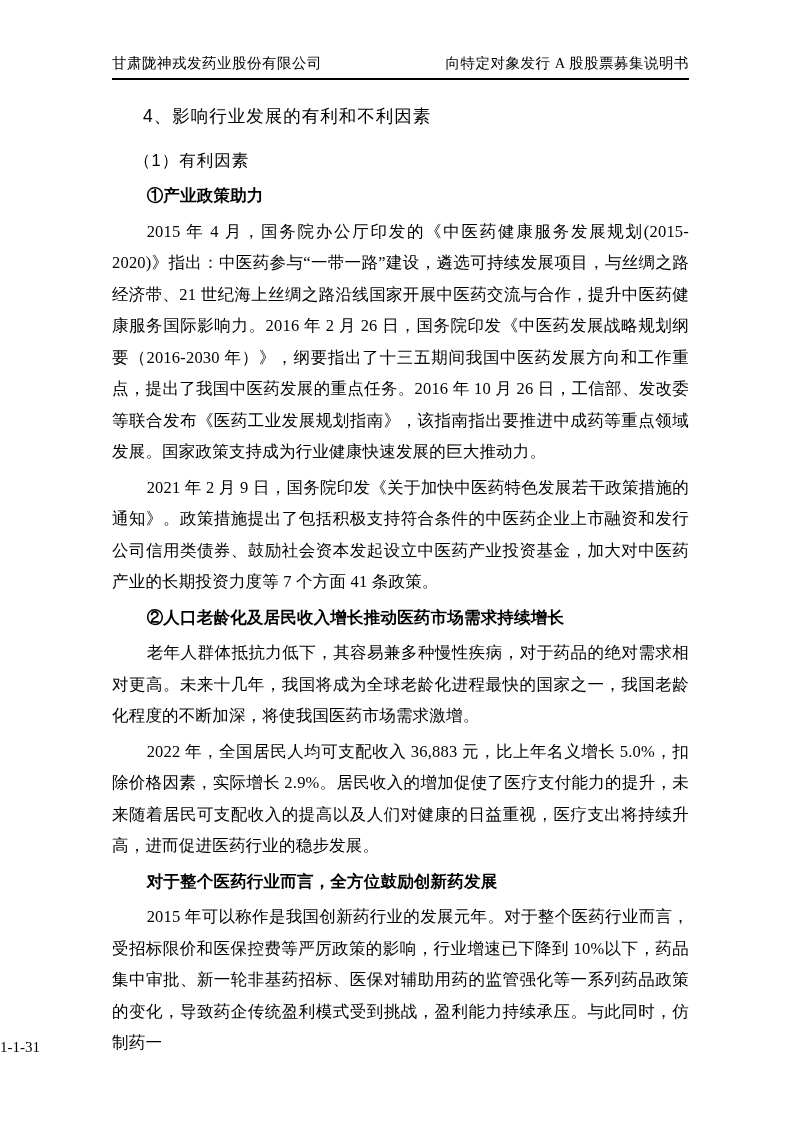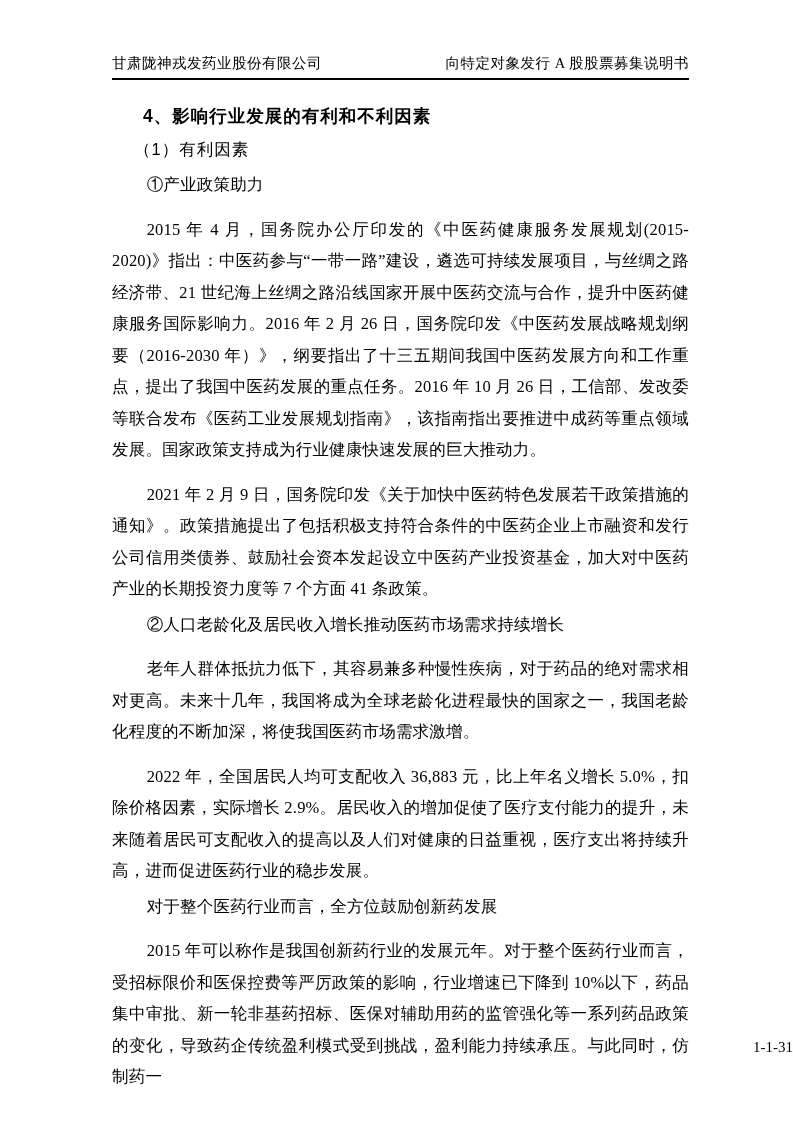--- a/index.html
+++ b/index.html
@@ -25,56 +25,57 @@
     padding-top: 54px;
     padding-bottom: 5px;
     border-bottom: 2px solid #000;
     font-size: 14.5px;
     line-height: 19px;
     letter-spacing: 0.5px;
   }
   main.page-body { padding-top: 0; }
   h1.sec-heading {
     font-family: "Liberation Sans", "DejaVu Sans", sans-serif;
-    font-weight: bold;
+    font-weight: normal;
     font-size: 17.5px;
     line-height: 31.5px;
-    margin: 21px 0 1px;
+    margin: 21px 0 12px;
     padding-left: 31px;
     letter-spacing: 1px;
   }
   h2.subsec-heading {
     font-family: "Liberation Sans", "DejaVu Sans", sans-serif;
     font-weight: normal;
     font-size: 16.5px;
     line-height: 31.5px;
     margin: 0 0 4px;
     padding-left: 22px;
     letter-spacing: 1px;
   }
   .para {
     font-size: 16.5px;
     line-height: 31.5px;
     text-align: justify;
     text-indent: 2.1em;
-    margin: 13px 0 4px;
+    margin: 4px 0 4px;
     letter-spacing: 0.2px;
   }
   .item-heading {
     font-size: 16.5px;
     line-height: 31.5px;
     text-indent: 2.1em;
     margin: 4px 0 4px;
     letter-spacing: 0.2px;
+    font-weight: bold;
   }
   footer.page-footer {
     position: absolute;
     left: 0; right: 0;
     top: 1036px;
-    text-align: right;
+    text-align: left;
     font-size: 15px;
     line-height: 22px;
   }
 </style>
 </head>
 <body>
 
 <div class="page">
 
   <header class="page-header">

